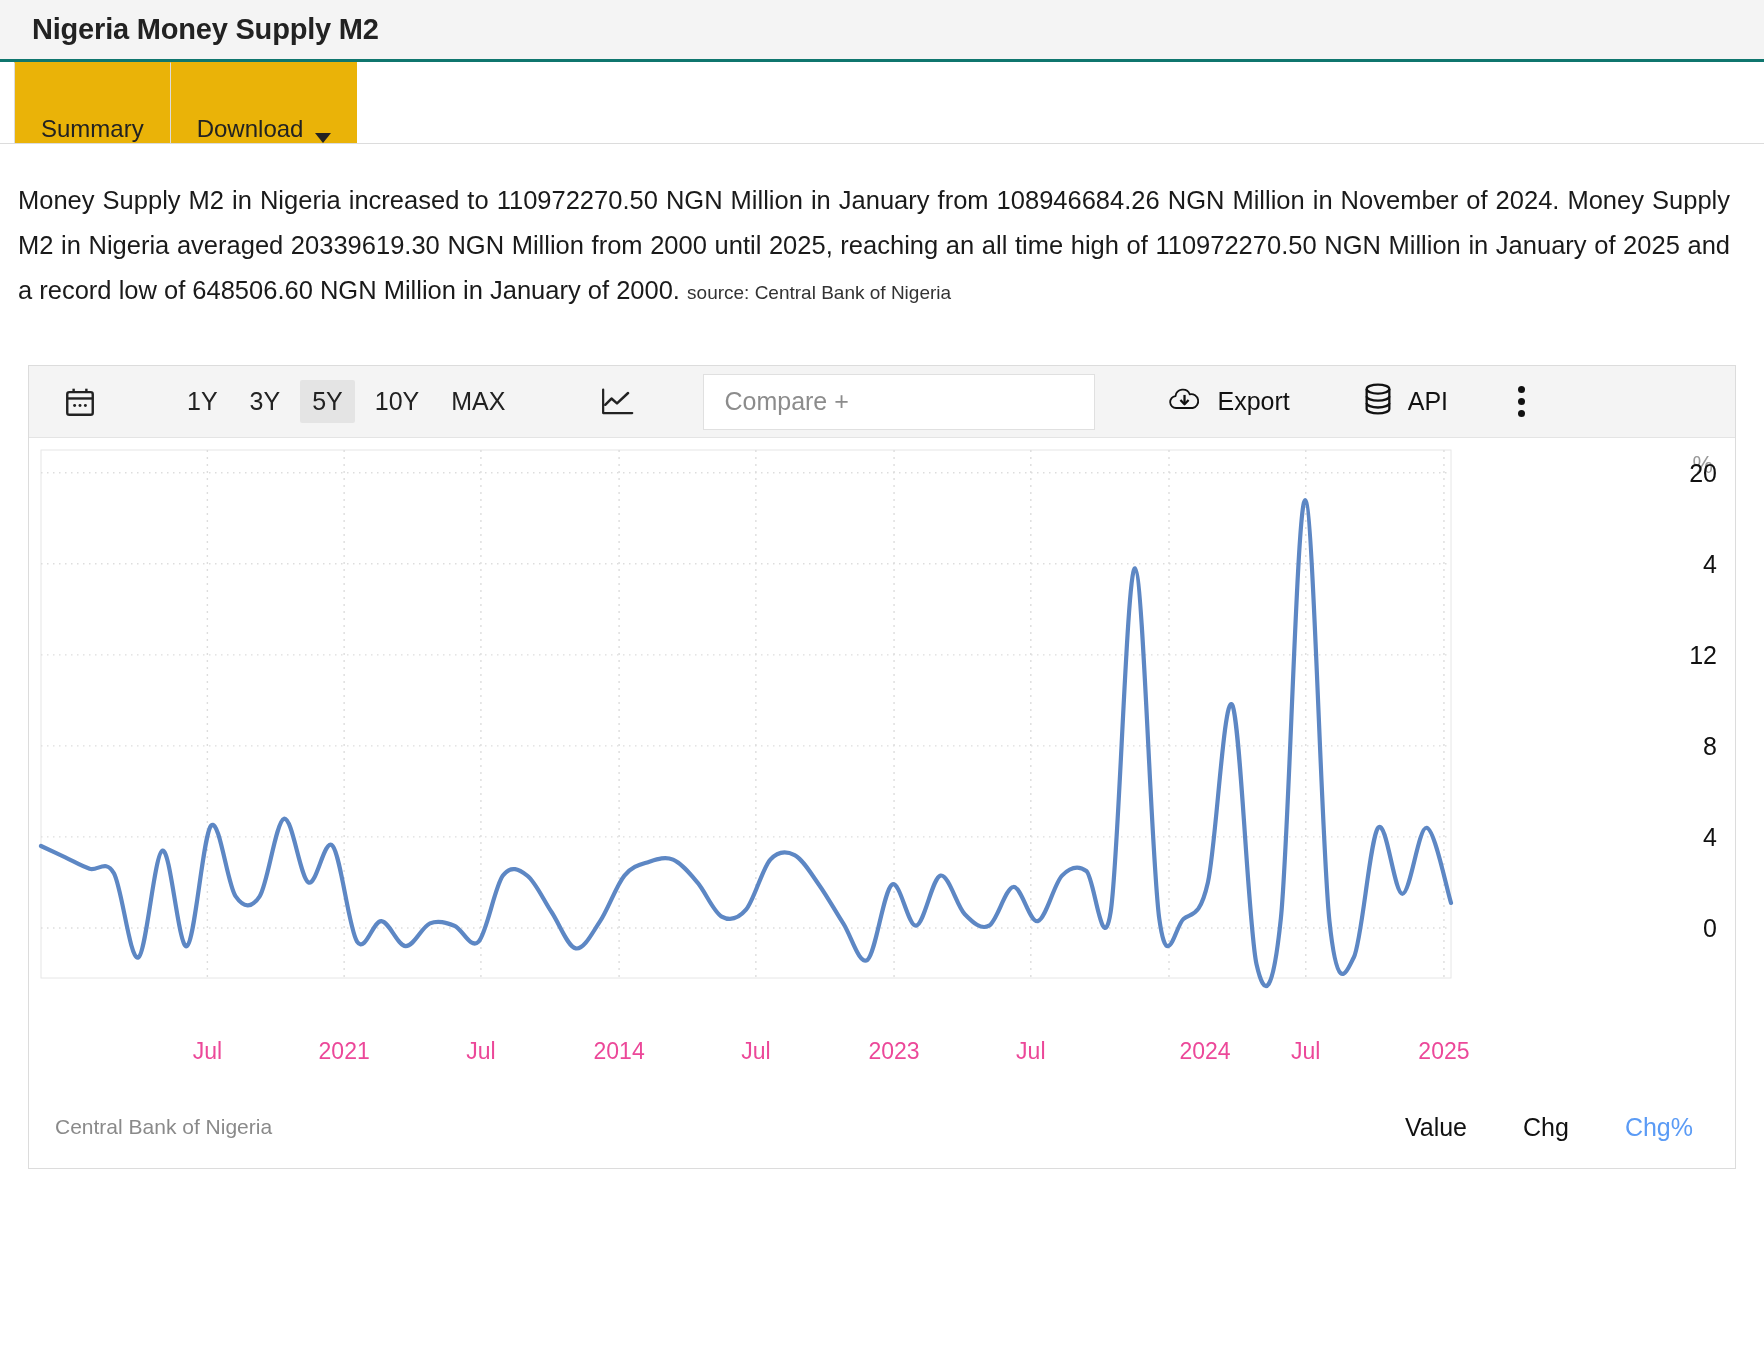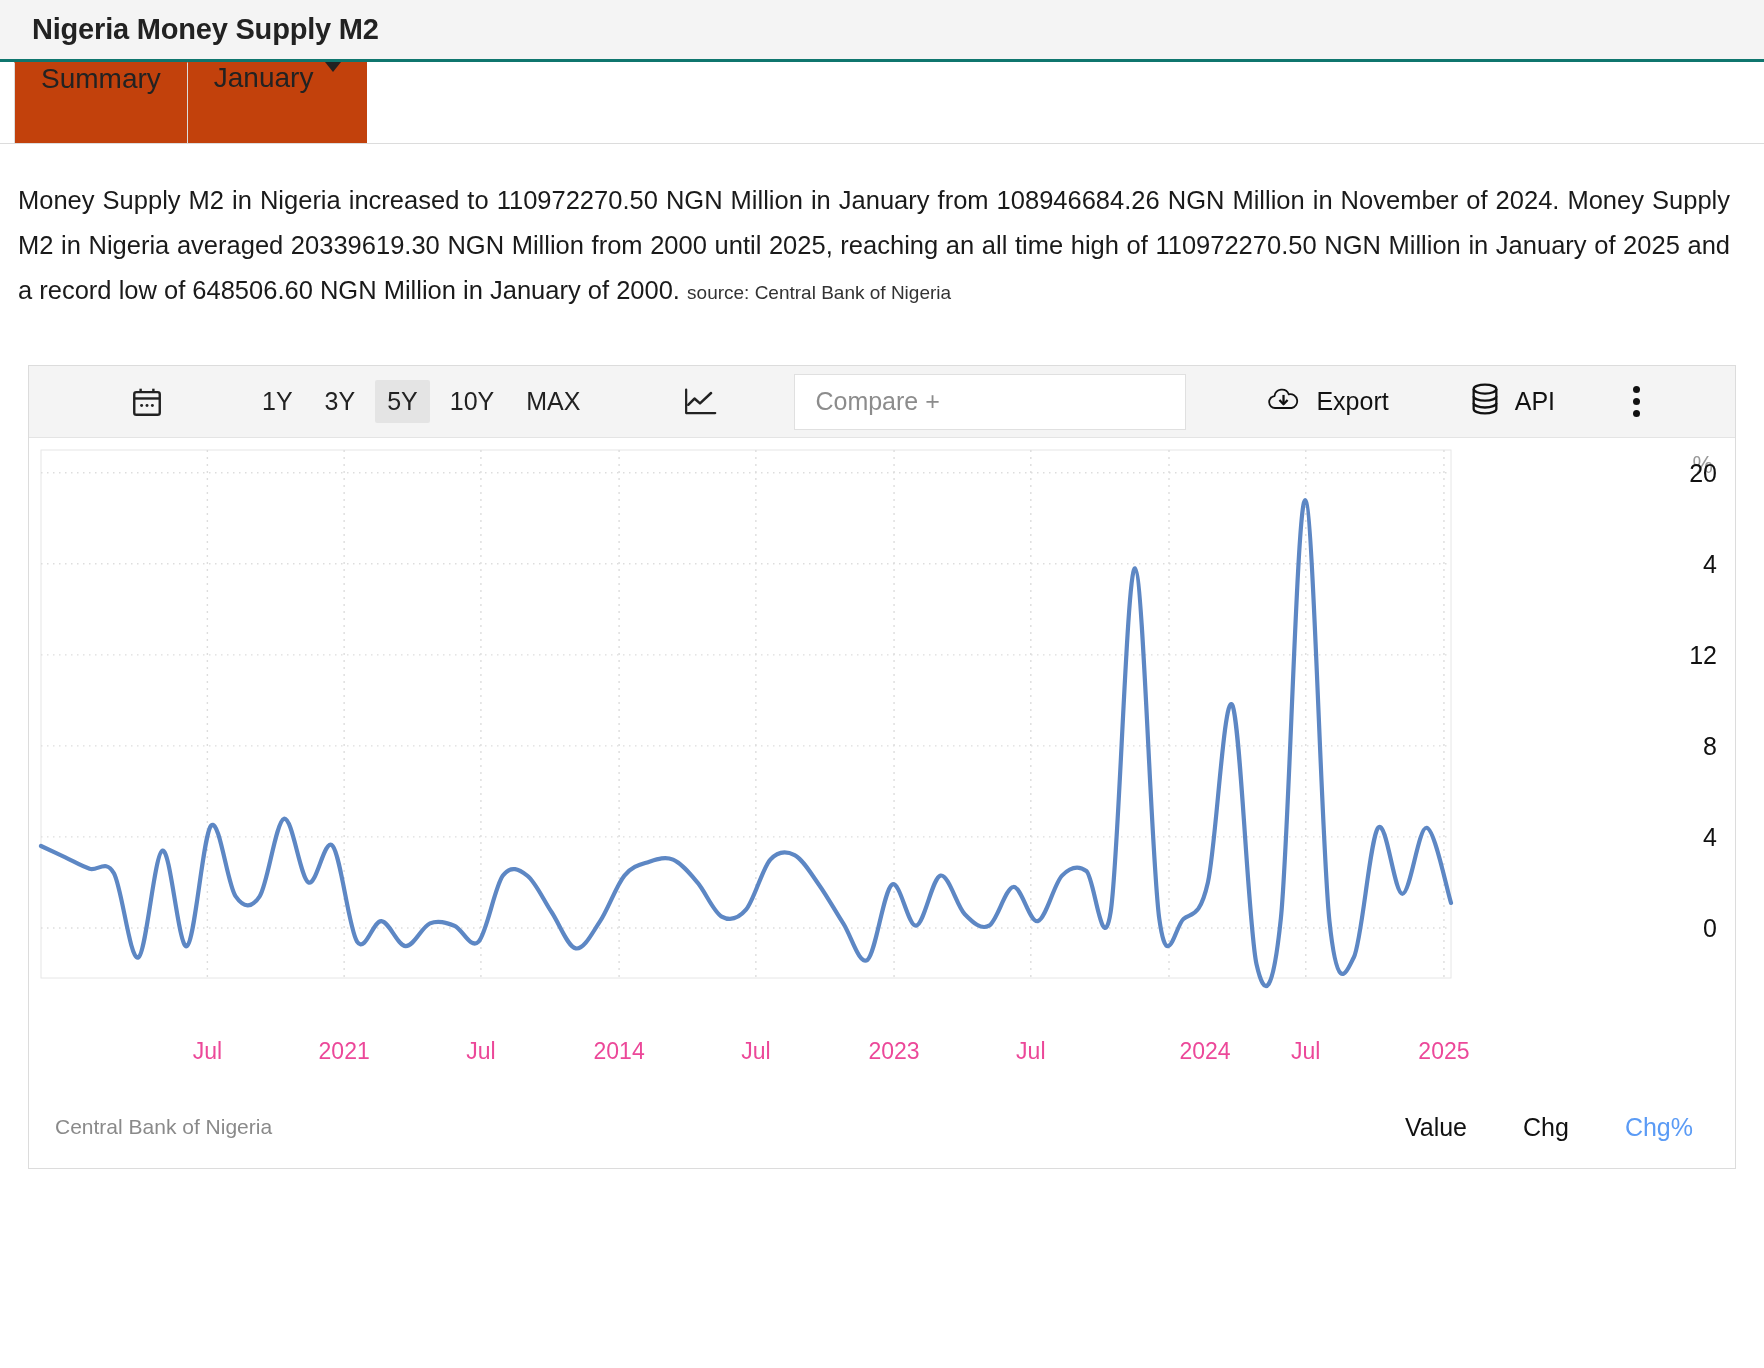--- a/index.html
+++ b/index.html
@@ -37,26 +37,26 @@
   .tabbar {
     height: 82px;
     display: flex;
     align-items: stretch;
     border-bottom: 1px solid #dcdcdc;
     background: #fff;
     padding-left: 14px;
   }
   .tab {
     display: flex;
-    align-items: flex-start;
+    align-items: flex-end;
     padding: 0 26px;
-    font-size: 28px;
+    font-size: 24px;
     color: #222;
     cursor: pointer;
-    background: #c2410c;
+    background: #eab308;
     position: relative;
   }
   .tab.active {
     border-left: 1px solid #dcdcdc;
     border-right: 1px solid #dcdcdc;
     border-top: 1px solid transparent;
   }
   .tab .caret {
     display: inline-block;
     margin-left: 12px;
@@ -87,22 +87,21 @@
     background: #fff;
     width: 1708px;
   }
   .toolbar {
     height: 72px;
     background: #f4f4f4;
     border-bottom: 1px solid #e4e4e4;
     display: flex;
     align-items: center;
     padding: 0 22px;
-    gap: 16px;
-    justify-content: center;
+    gap: 8px;
   }
   .cal-icon { width: 34px; height: 34px; margin-left: 12px; }
   .ranges {
     display: flex;
     align-items: center;
     margin-left: 70px;
     gap: 8px;
   }
   .range {
     font-size: 25px;
@@ -216,21 +215,21 @@
 
   <div class="titlebar">
     <h1>Nigeria Money Supply M2</h1>
   </div>
 
   <div class="tabbar">
     <div class="tab active">
       <span>Summary</span>
     </div>
     <div class="tab">
-      <span>January</span>
+      <span>Download</span>
       <span class="caret"></span>
     </div>
   </div>
 
   <div class="summary">
     <span>Money Supply M2 in Nigeria increased to 110972270.50 NGN Million in January from 108946684.26 NGN Million in November of 2024. Money Supply M2 in Nigeria averaged 20339619.30 NGN Million from 2000 until 2025, reaching an all time high of 110972270.50 NGN Million in January of 2025 and a record low of 648506.60 NGN Million in January of 2000.</span>
     <span class="src">source: Central Bank of Nigeria</span>
   </div>
 
   <div class="card">

